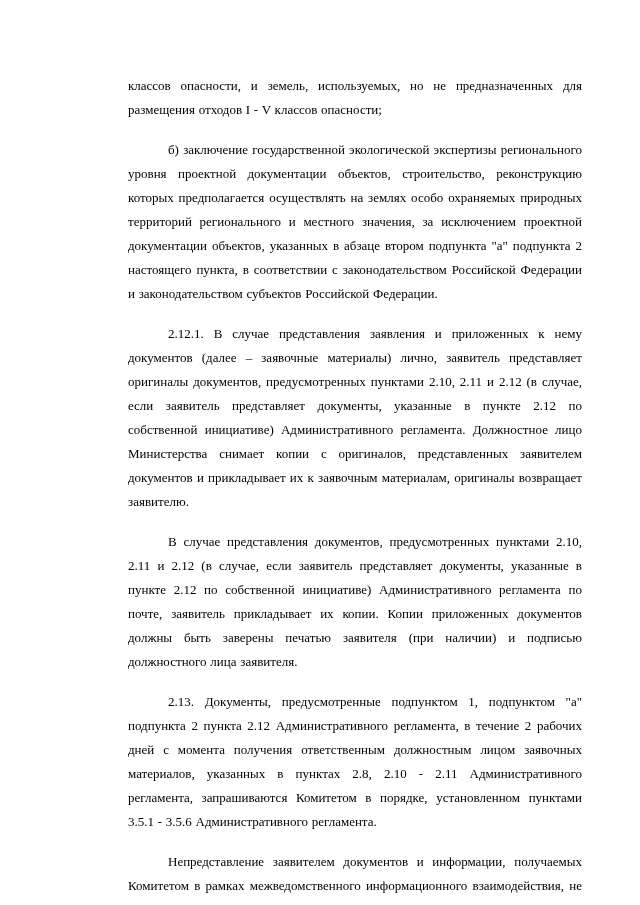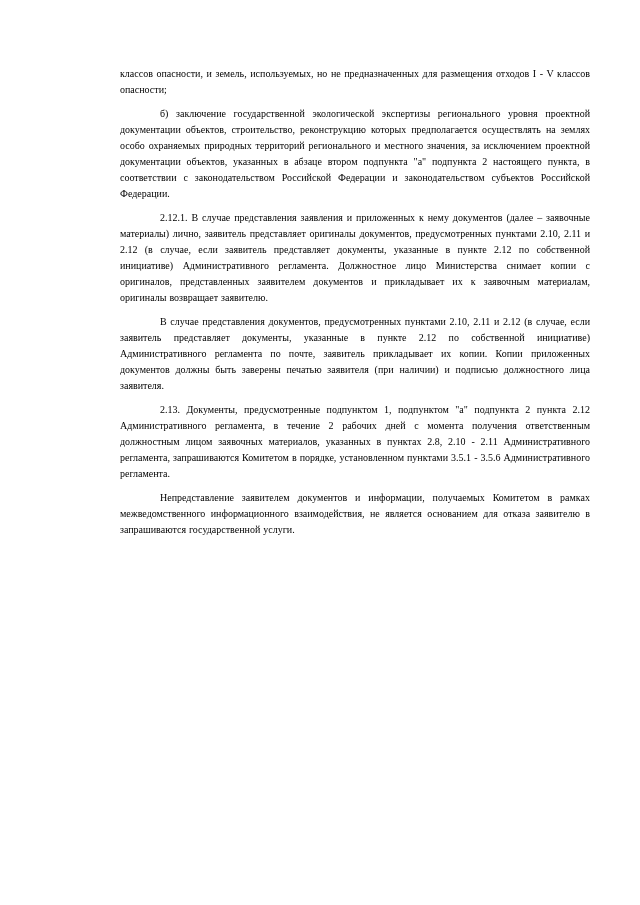--- a/index.html
+++ b/index.html
@@ -15,24 +15,24 @@
     color: #000000;
   }
   .page {
     box-sizing: border-box;
     width: 640px;
     height: 905px;
     background: #ffffff;
     padding: 58px 42px 40px 112px;
   }
   .doc p {
-    margin: 8px;
+    margin: 16px;
     padding: 0;
-    font-size: 10px;
-    line-height: 16px;
+    font-size: 13px;
+    line-height: 24px;
     text-align: justify;
     text-indent: 40px;
     word-spacing: 0.5px;
   }
   .doc p.no-indent {
     text-indent: 0;
   }
 </style>
 </head>
 <body>

